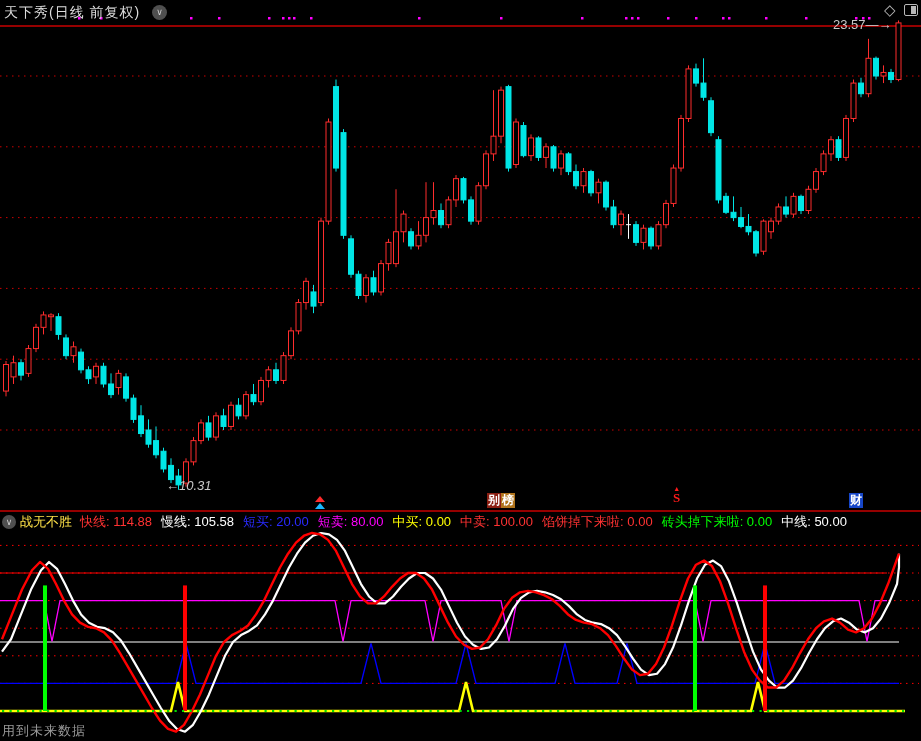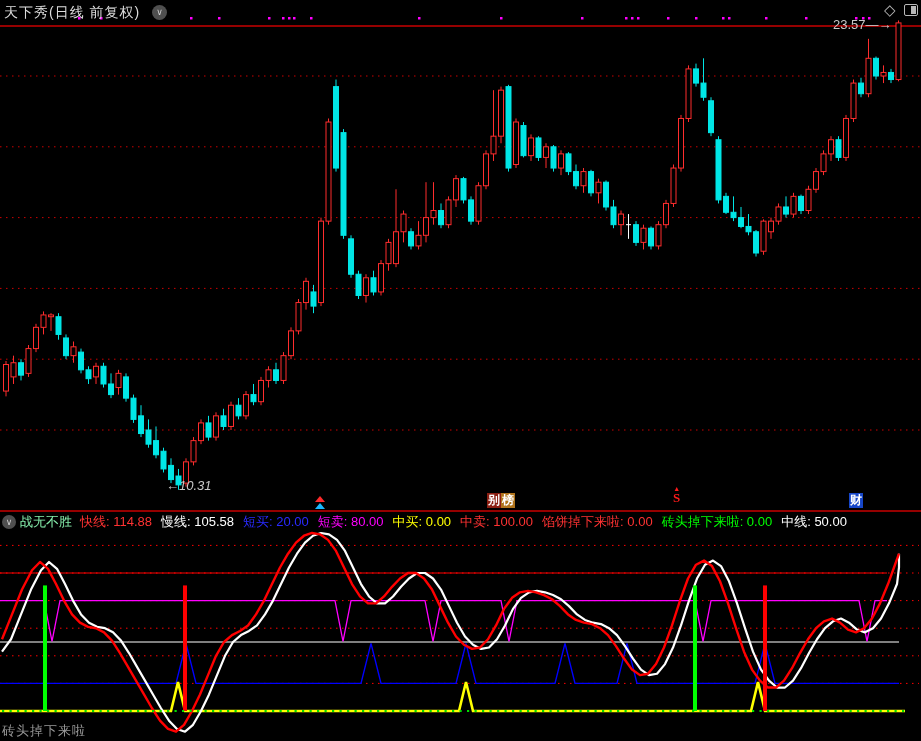--- a/index.html
+++ b/index.html
@@ -24,21 +24,21 @@
   .compass{left:315px;top:496px;width:0;height:0;}
   .tri{width:0;height:0;border-left:5px solid transparent;border-right:5px solid transparent;}
   .tri-red{border-bottom:6px solid #ff2a2a;}
   .tri-cyan{border-bottom:6px solid #19b9ff;margin-top:1px;}
   .s-flag{left:673px;top:486px;color:#ff1a1a;text-align:center;font-weight:bold;}
   .s-flag .caret{display:block;font-size:7px;line-height:6px;}
   .s-flag .s{display:block;font-size:13px;line-height:12px;font-family:"Liberation Serif","DejaVu Serif",serif;}
   .ind-header{position:absolute;left:0;top:513px;width:100%;height:18px;z-index:5;
        display:flex;align-items:center;font-size:13px;white-space:nowrap;}
   .ind-header .chev-circle{position:relative;margin:0 4px 0 2px;width:14px;height:14px;flex:0 0 auto;}
-  .ind-name{color:#86efac;margin-right:8px;}
+  .ind-name{color:#fde047;margin-right:8px;}
   .fld{margin-right:9px;}
   .statusbar{position:absolute;left:2px;top:722px;z-index:6;font-size:13px;color:#9a9a9a;letter-spacing:1px;}
 </style>
 </head>
 <body>
 
 <div id="app">
 
   <svg id="chart" width="921" height="741" viewBox="0 0 921 741">
       <line x1="0" y1="430" x2="921" y2="430" stroke="#cc0000" stroke-width="1" stroke-dasharray="1.5 4.5"></line>
@@ -609,15 +609,15 @@
   <div class="mk" style="left:849px;top:490px;">
     <span class="badge" style="background:#1646c8;">财</span>
   </div>
 
   <div class="ind-header">
     <span class="chev-circle">∨</span>
     <span class="ind-name">战无不胜</span>
     <span id="ind-fields"><span class="fld" style="color: rgb(255, 50, 50);">快线: 114.88</span><span class="fld" style="color: rgb(255, 255, 255);">慢线: 105.58</span><span class="fld" style="color: rgb(42, 42, 255);">短买: 20.00</span><span class="fld" style="color: rgb(255, 0, 255);">短卖: 80.00</span><span class="fld" style="color: rgb(255, 255, 0);">中买: 0.00</span><span class="fld" style="color: rgb(255, 50, 50);">中卖: 100.00</span><span class="fld" style="color: rgb(255, 50, 50);">馅饼掉下来啦: 0.00</span><span class="fld" style="color: rgb(0, 255, 0);">砖头掉下来啦: 0.00</span><span class="fld" style="color: rgb(255, 255, 255);">中线: 50.00</span></span>
   </div>
 
-  <div class="statusbar">砖头掉下来啦</div>
+  <div class="statusbar">用到未来数据</div>
 
 </div>
 
 </body></html>

